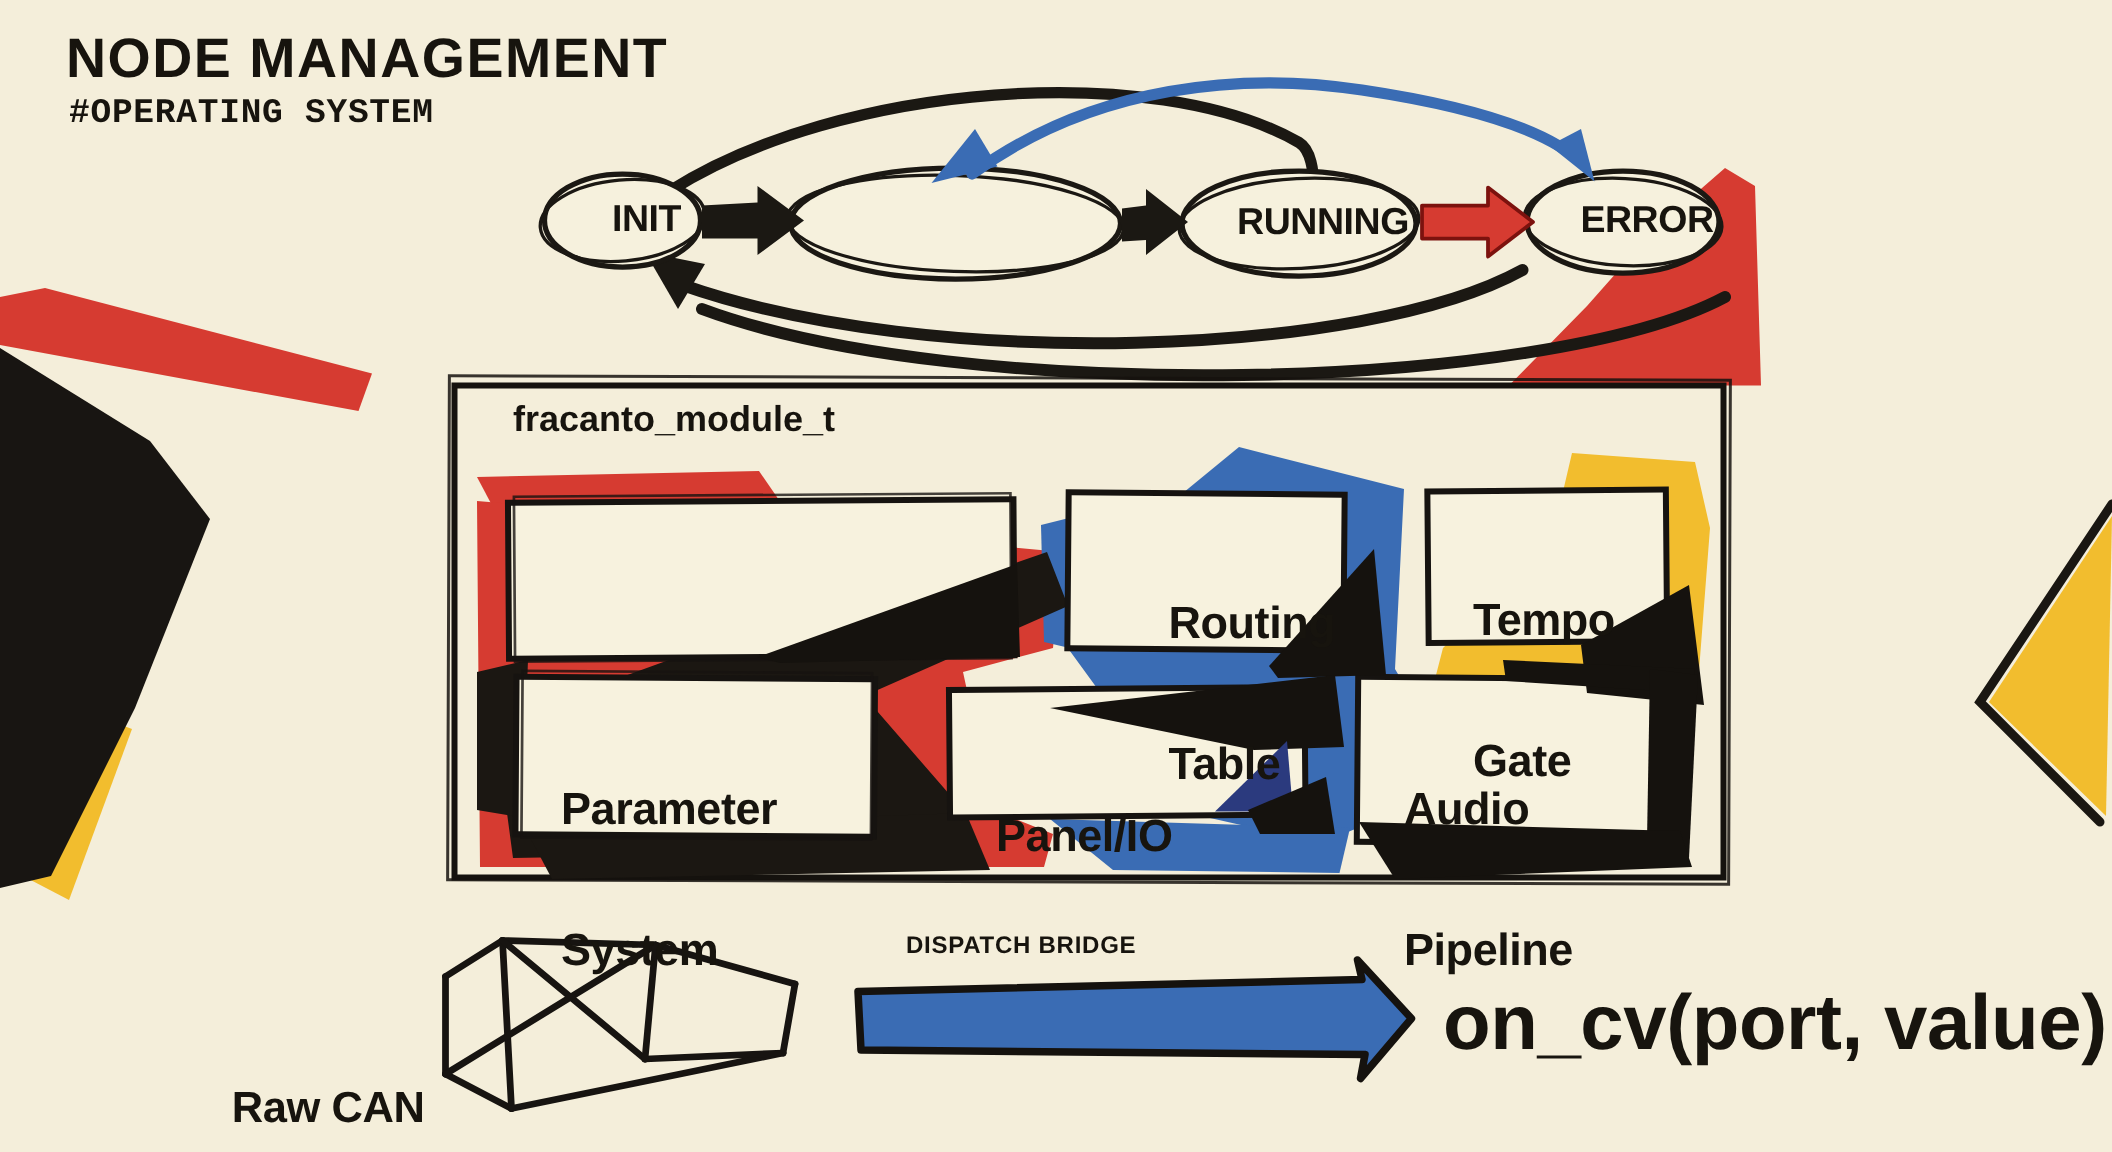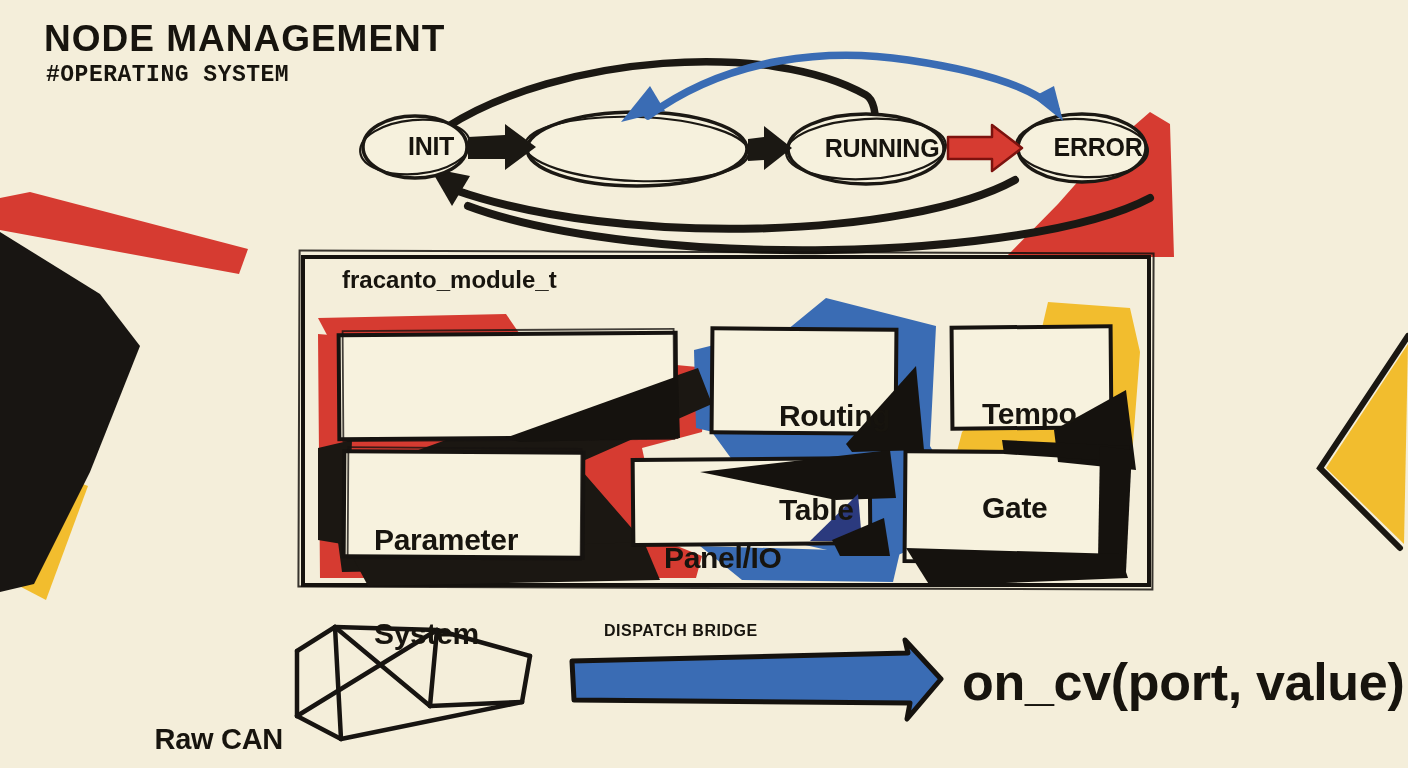--- a/index.html
+++ b/index.html
@@ -160,20 +160,24 @@
     <div>Tempo</div>
     <div>Gate</div>
   </div>
   <div class="abs txt box-label" style="left:648px;top:480px;">
     <div>Panel/IO</div>
   </div>
   <div class="abs txt box-label" style="left:358px;top:462px;">
     <div>Parameter</div>
     <div>System</div>
   </div>
+  <div class="abs txt box-label" style="left:920px;top:462px;">
+    <div>Audio</div>
+    <div>Pipeline</div>
+  </div>
 
   <div class="abs txt raw-label" style="left:97px;top:660px;">
     <div>Raw CAN</div>
     
   </div>
 
   <div class="abs txt dispatch-label" style="left:588px;top:622px;">DISPATCH BRIDGE</div>
 
   <div class="abs txt oncv-label" style="left:946px;top:652px;">on_cv(port, value)</div>
 </div>

